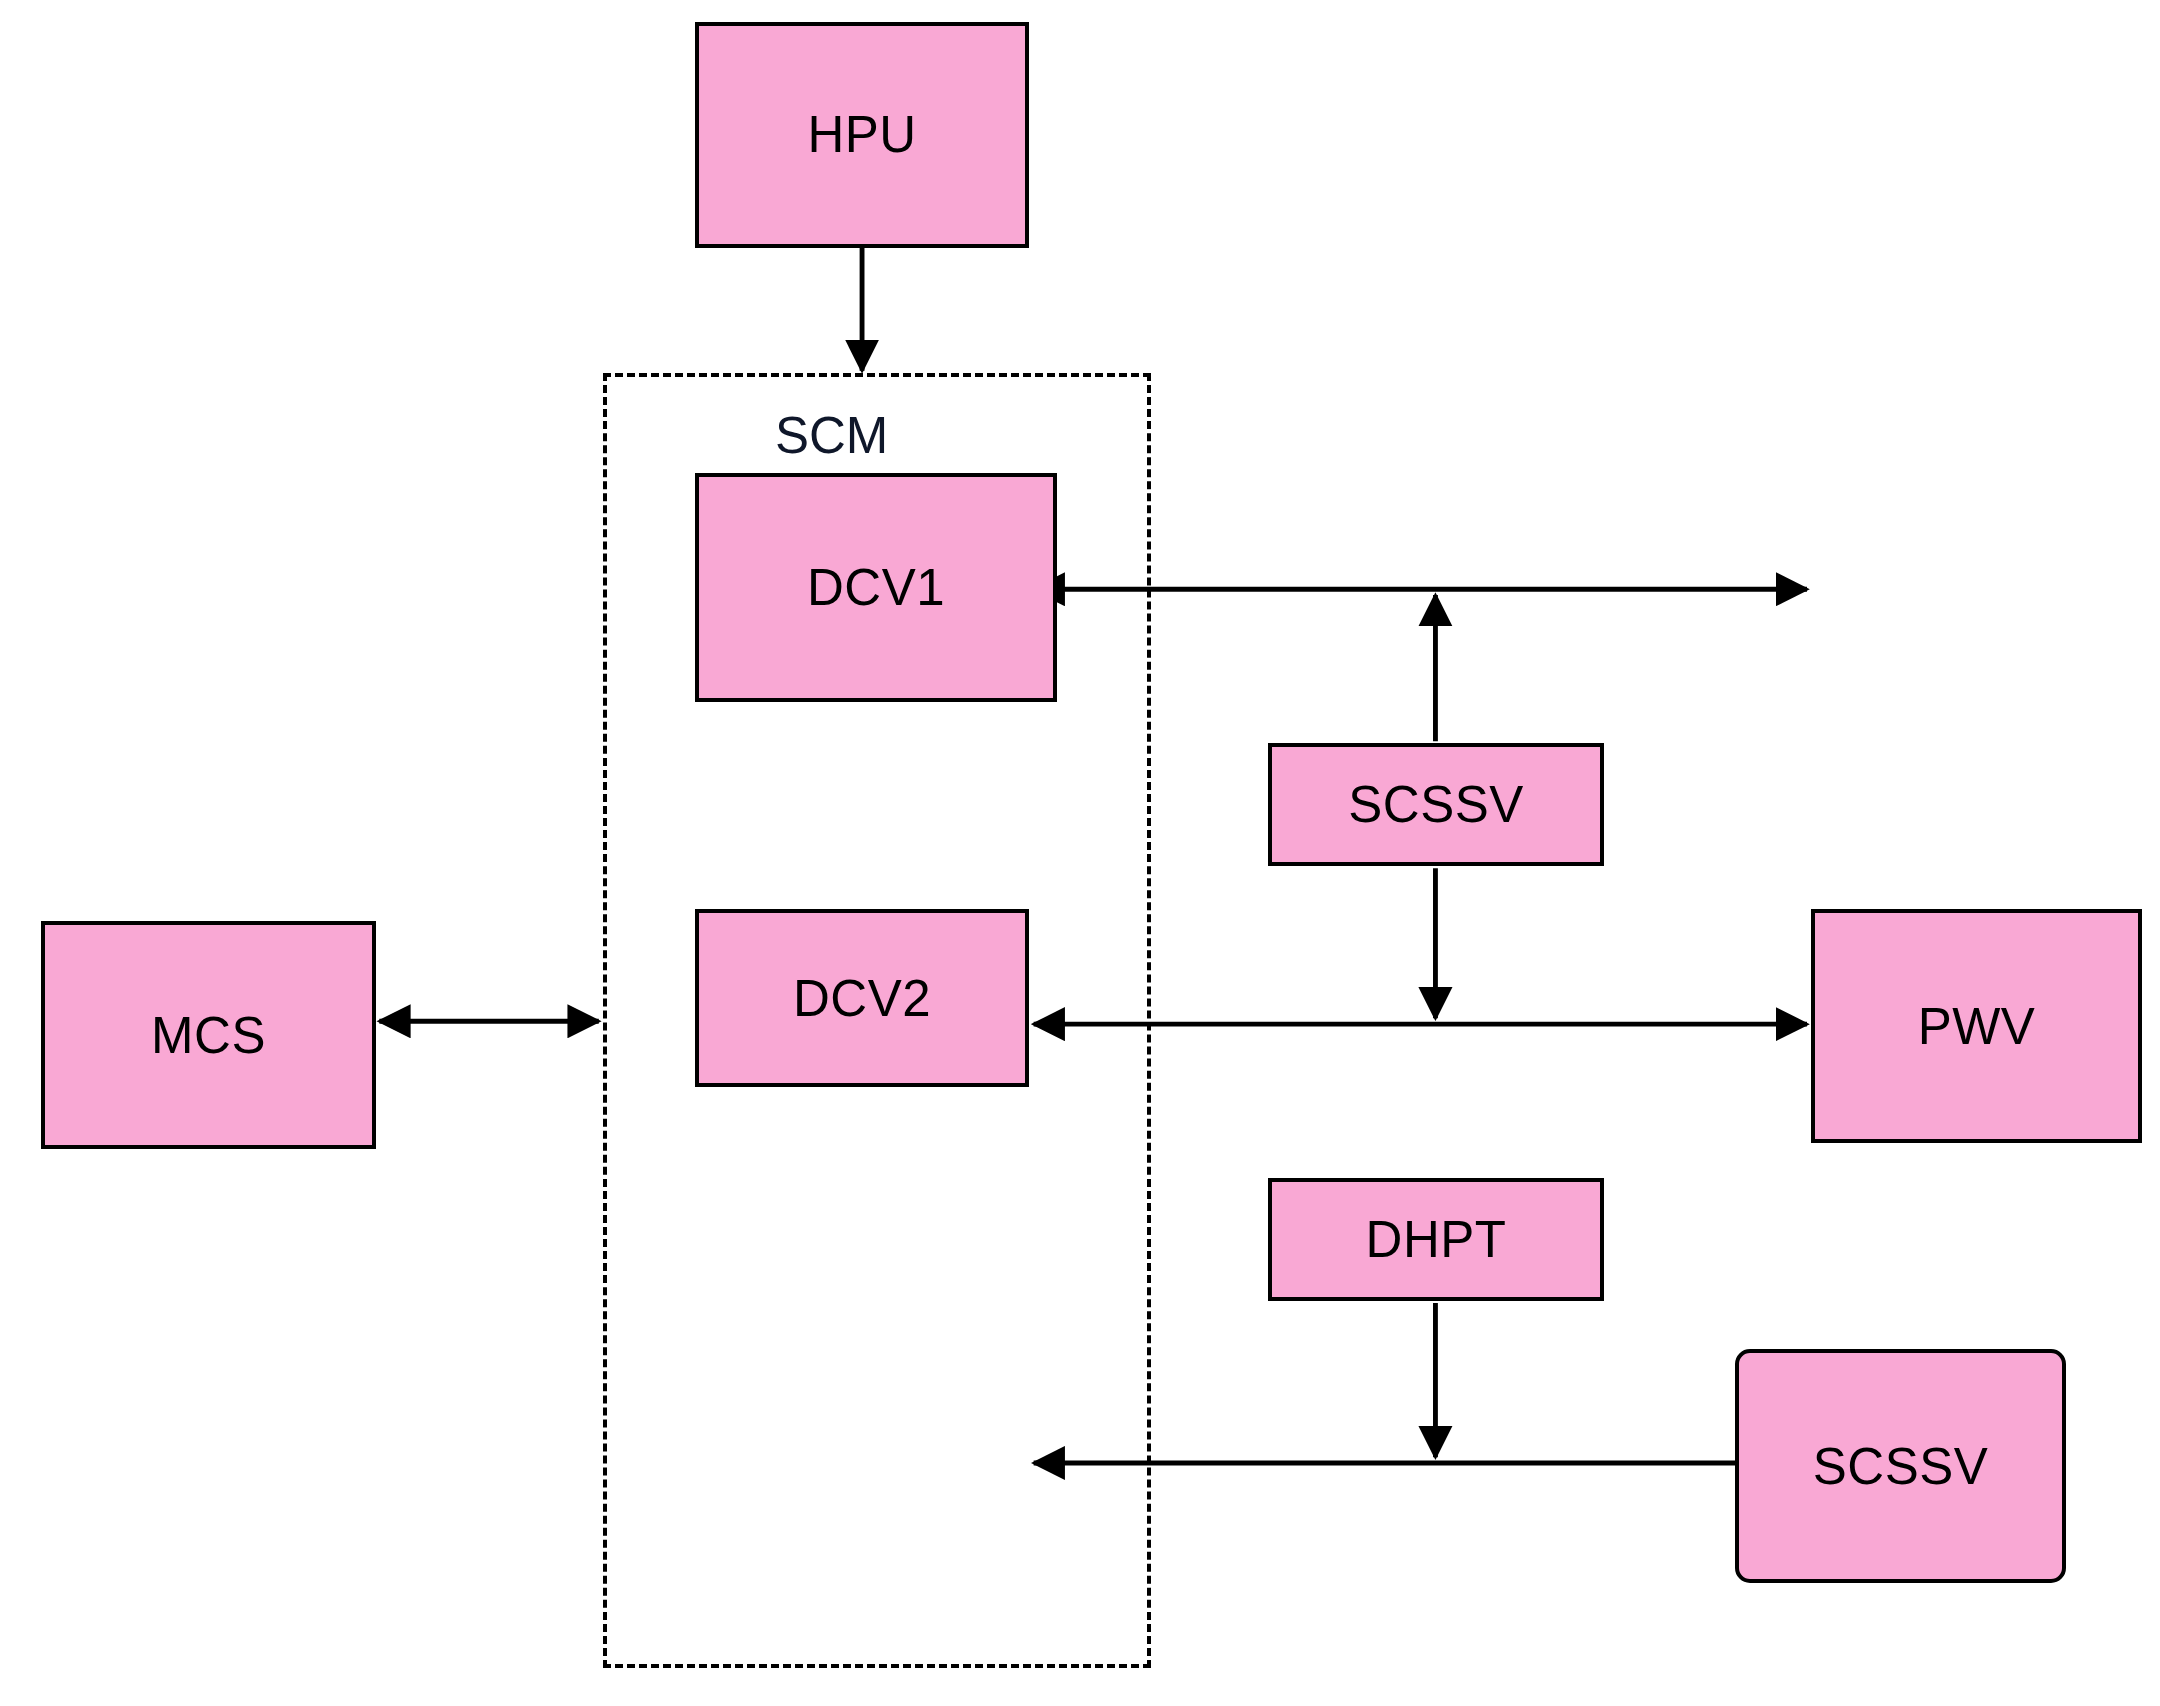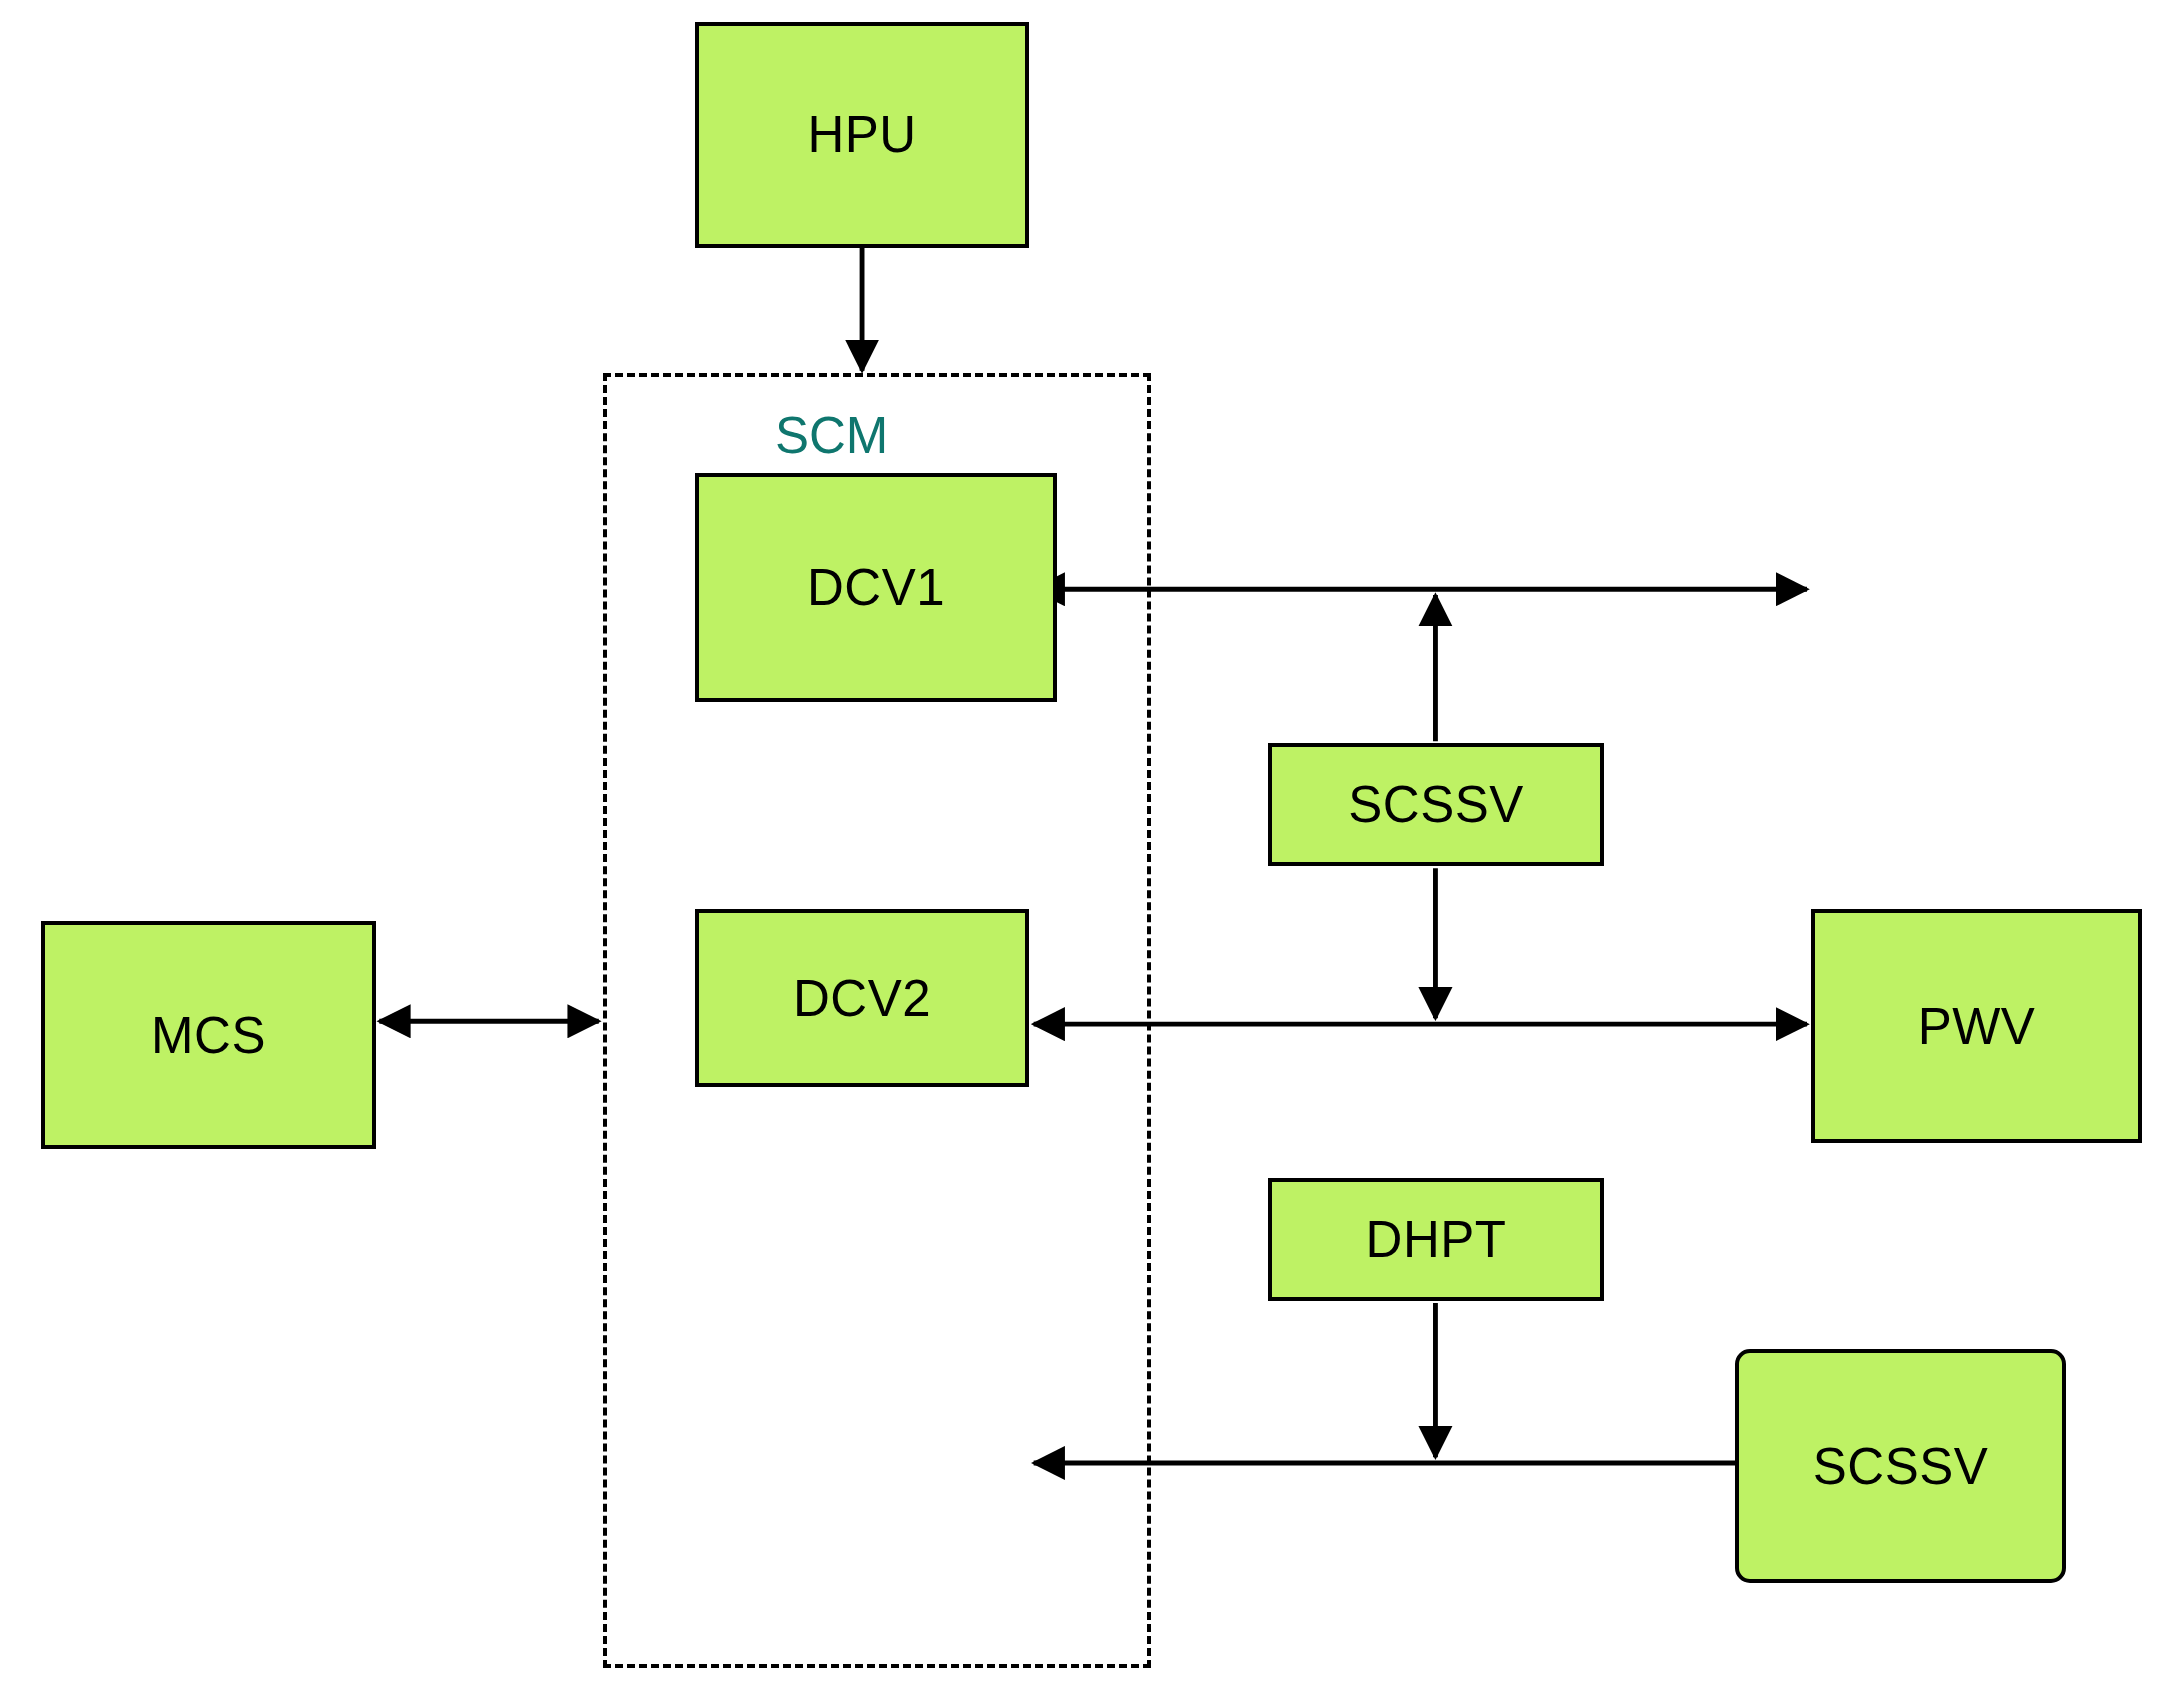--- a/index.html
+++ b/index.html
@@ -21,21 +21,21 @@
     position: absolute;
     top: 0;
     left: 0;
     width: 2160px;
     height: 1707px;
   }
   .node {
     position: absolute;
     box-sizing: border-box;
     border: 4.9px solid #000000;
-    background: #bef264;
+    background: #f9a8d4;
     display: flex;
     align-items: center;
     justify-content: center;
     color: #000000;
   }
   .node-label {
     font-size: 51px;
     line-height: 1;
     letter-spacing: 0.5px;
     color: #000000;
@@ -44,21 +44,21 @@
   .group-box {
     position: absolute;
     box-sizing: border-box;
     border: 4.9px dashed #000000;
     background: transparent;
   }
   .group-label {
     position: absolute;
     font-size: 51px;
     line-height: 1;
-    color: #0f766e;
+    color: #0f172a;
     white-space: nowrap;
     user-select: none;
   }
   
   #node-hpu    { left: 695px;  top: 21.5px;   width: 334px;  height: 226px; }
   #node-dcv1   { left: 695px;  top: 473px;  width: 362px;  height: 229px; }
   #node-dcv2   { left: 695px;  top: 909px;  width: 334px;  height: 178px; }
   #node-dcv3   { left: 695px;  top: 1349px; width: 334px;  height: 234px; }
   #node-mcs    { left: 41px;   top: 907px;  width: 335px;  height: 228px; margin-top: 14px; }
   #node-pmv    { left: 1811px; top: 473px;  width: 331px;  height: 229px; }

